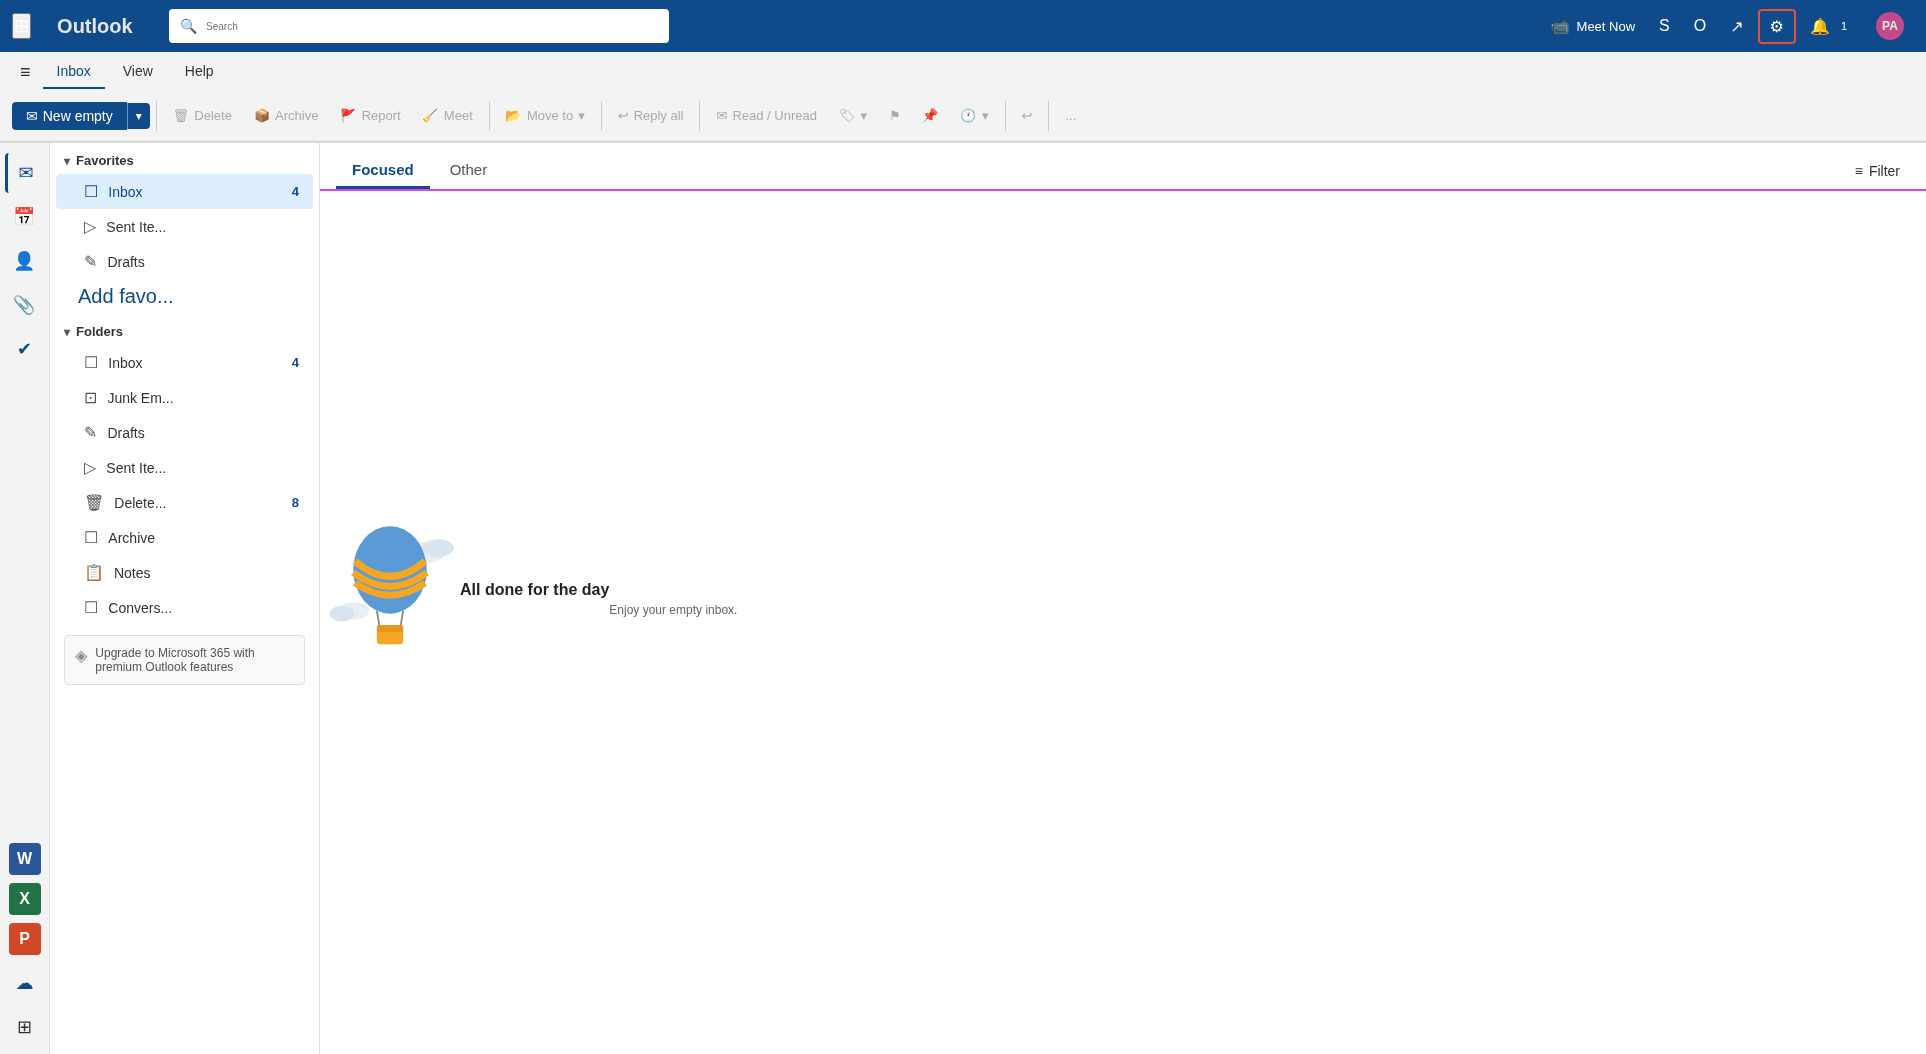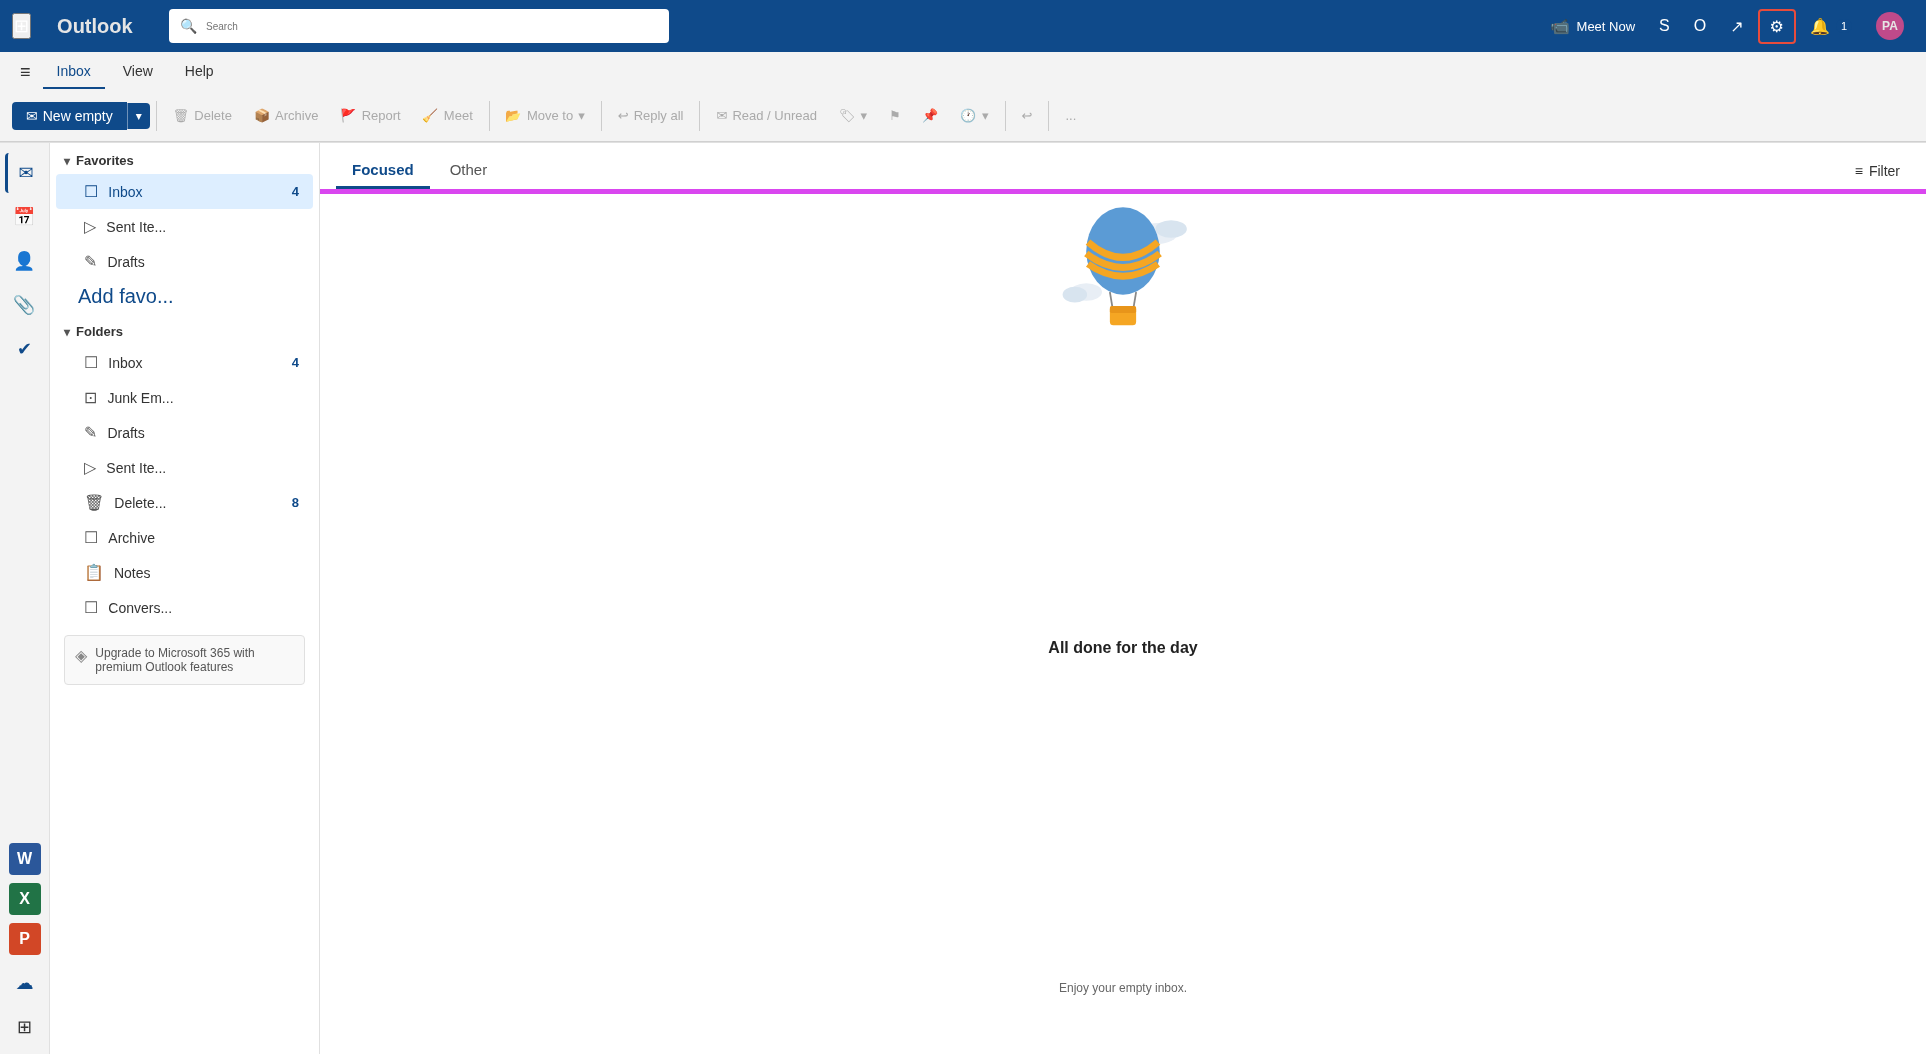--- a/index.html
+++ b/index.html
@@ -246,21 +246,21 @@
     .email-area {
       flex: 1;
       display: flex;
       flex-direction: column;
       background: #fff;
     }
     .tab-bar {
       display: flex;
       align-items: center;
       padding: 10px 16px 0;
-      border-bottom: 5px solid #d946ef;
+      border-bottom: 2px solid #d946ef;
       justify-content: space-between;
     }
     .tab-buttons { display: flex; gap: 0; }
     .email-tab {
       padding: 8px 16px;
       font-size: 15px;
       cursor: pointer;
       color: #555;
       border-bottom: 3px solid transparent;
       margin-right: 4px;
@@ -279,23 +279,23 @@
       cursor: pointer;
       font-size: 14px;
       color: #333;
       padding: 6px 10px;
     }
 
     
     .empty-inbox {
       flex: 1;
       display: flex;
-      flex-direction: column;
-      align-items: center;
-      justify-content: space-between;
+      flex-direction: row;
+      align-items: center;
+      justify-content: flex-start;
       padding-bottom: 60px;
     }
     .balloon-illustration {
       width: 140px;
       height: 140px;
       margin-bottom: 20px;
     }
     .empty-title {
       font-size: 16px;
       font-weight: 600;

